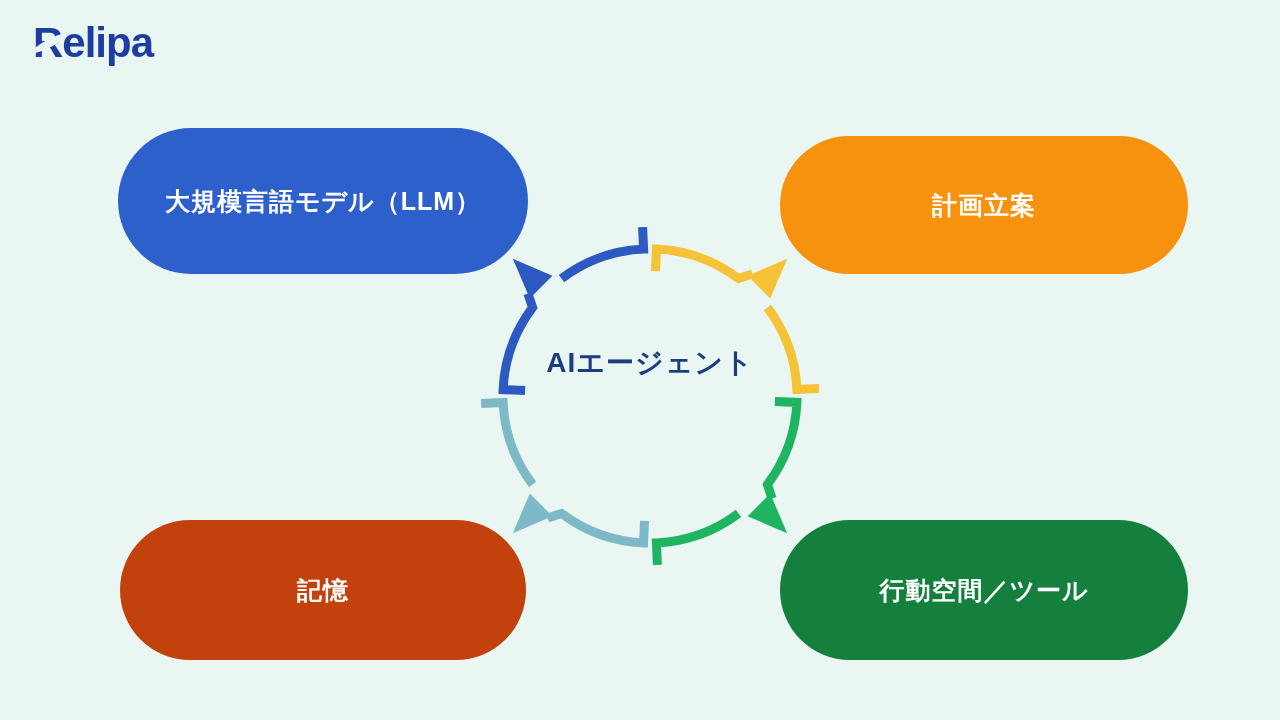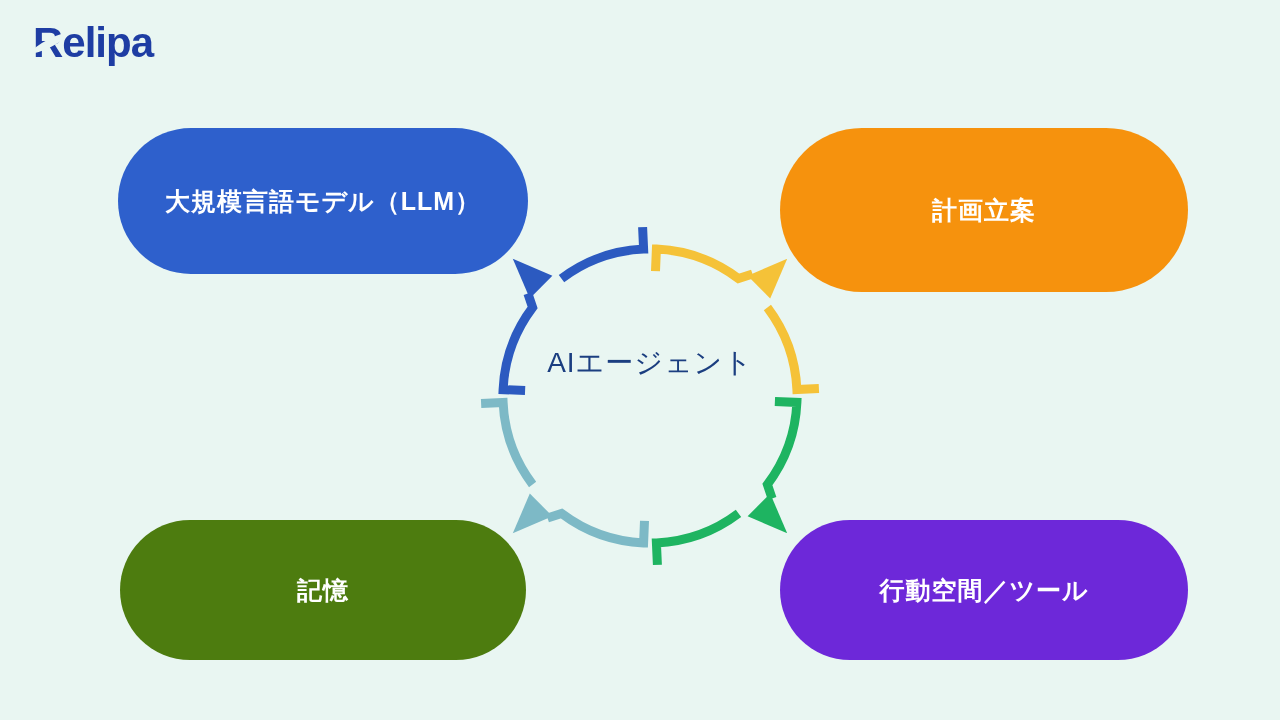--- a/index.html
+++ b/index.html
@@ -33,62 +33,62 @@
     border-radius: 999px;
     display: flex;
     align-items: center;
     justify-content: center;
     color: #ffffff;
     font-size: 25px;
     font-weight: 700;
     letter-spacing: 1px;
   }
   .pill-llm      { left: 118px; top: 128px; width: 410px; height: 146px; }
-  .pill-planning { left: 780px; top: 128px; width: 408px; height: 164px; align-items: center; }
+  .pill-planning { left: 780px; top: 136px; width: 408px; height: 138px; align-items: center; }
   .pill-memory   { left: 120px; top: 520px; width: 406px; height: 140px; }
   .pill-tools    { left: 780px; top: 520px; width: 408px; height: 140px; }
   .cycle-svg {
     position: absolute;
     left: 0; top: 0;
     width: 1280px;
     height: 720px;
   }
   .center-label {
     position: absolute;
     left: 440px;
     top: 343px;
     width: 420px;
     text-align: center;
     font-size: 28px;
-    font-weight: 400;
+    font-weight: 700;
     line-height: 39px;
     letter-spacing: 1px;
   }
 </style>
 </head>
 <body>
 
 <div class="canvas" style="background-color: rgb(233, 246, 242);">
 
   <div class="logo" style="color: rgb(30, 61, 163);">Relipa</div>
   <div class="logo-swoosh" style="left: 30px; top: 39px; position: absolute; background-color: rgb(233, 246, 242);"></div>
 
   <div class="pill pill-llm" style="background-color: rgb(46, 96, 204);">
     <span>大規模言語モデル（LLM）</span>
   </div>
 
   <div class="pill pill-planning" style="background-color: rgb(246, 146, 13);">
     <span>計画立案</span>
   </div>
 
-  <div class="pill pill-memory" style="background-color: #4d7c0f;">
+  <div class="pill pill-memory" style="background-color: #c2410c;">
     <span>記憶</span>
   </div>
 
-  <div class="pill pill-tools" style="background-color: #6d28d9;">
+  <div class="pill pill-tools" style="background-color: #15803d;">
     <span>行動空間／ツール</span>
   </div>
 
   <svg class="cycle-svg" viewBox="0 0 1280 720" xmlns="http://www.w3.org/2000/svg">
     <defs>
       <g id="arcUnit">
 
         <path d="M 655.5 271.1 L 656.4 249.1 A 147 147 0 0 1 738.5 278.6 L 752.5 273.9" fill="none" stroke="currentColor" stroke-width="9"></path>
 
         <path d="M 767.4 307.5 A 147 147 0 0 1 796.9 389.6 L 818.9 388.6" fill="none" stroke="currentColor" stroke-width="9"></path>

